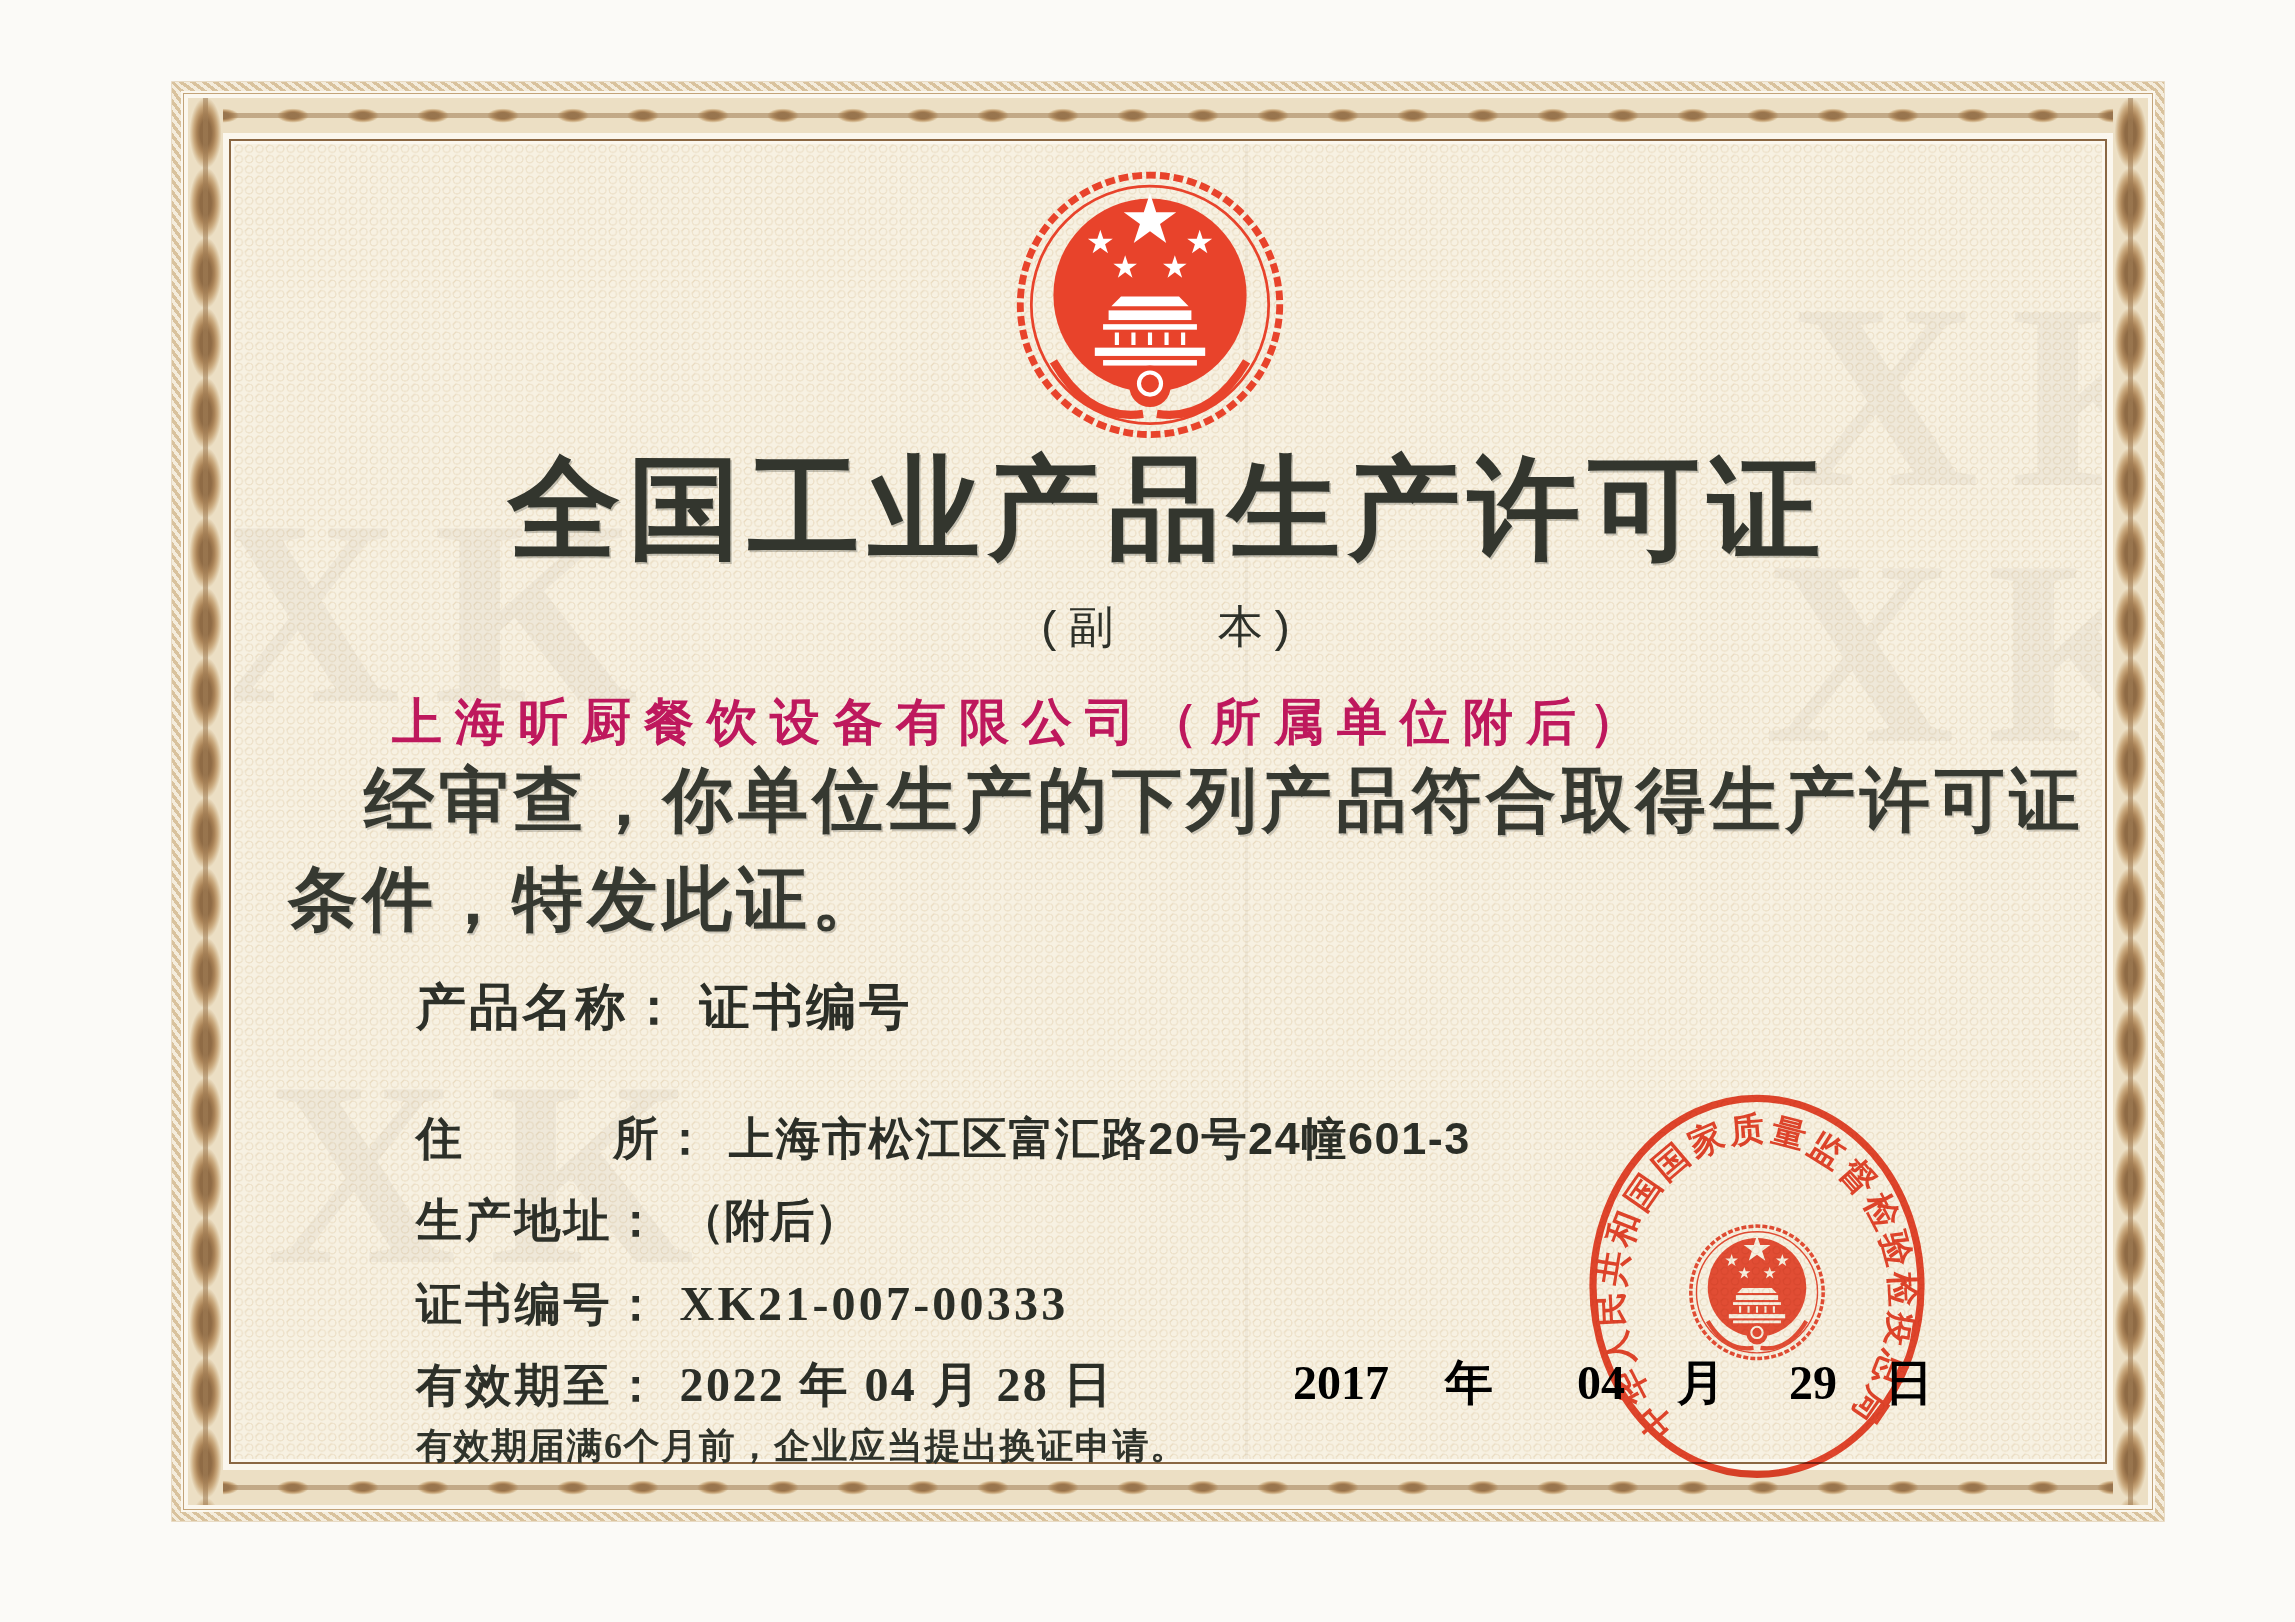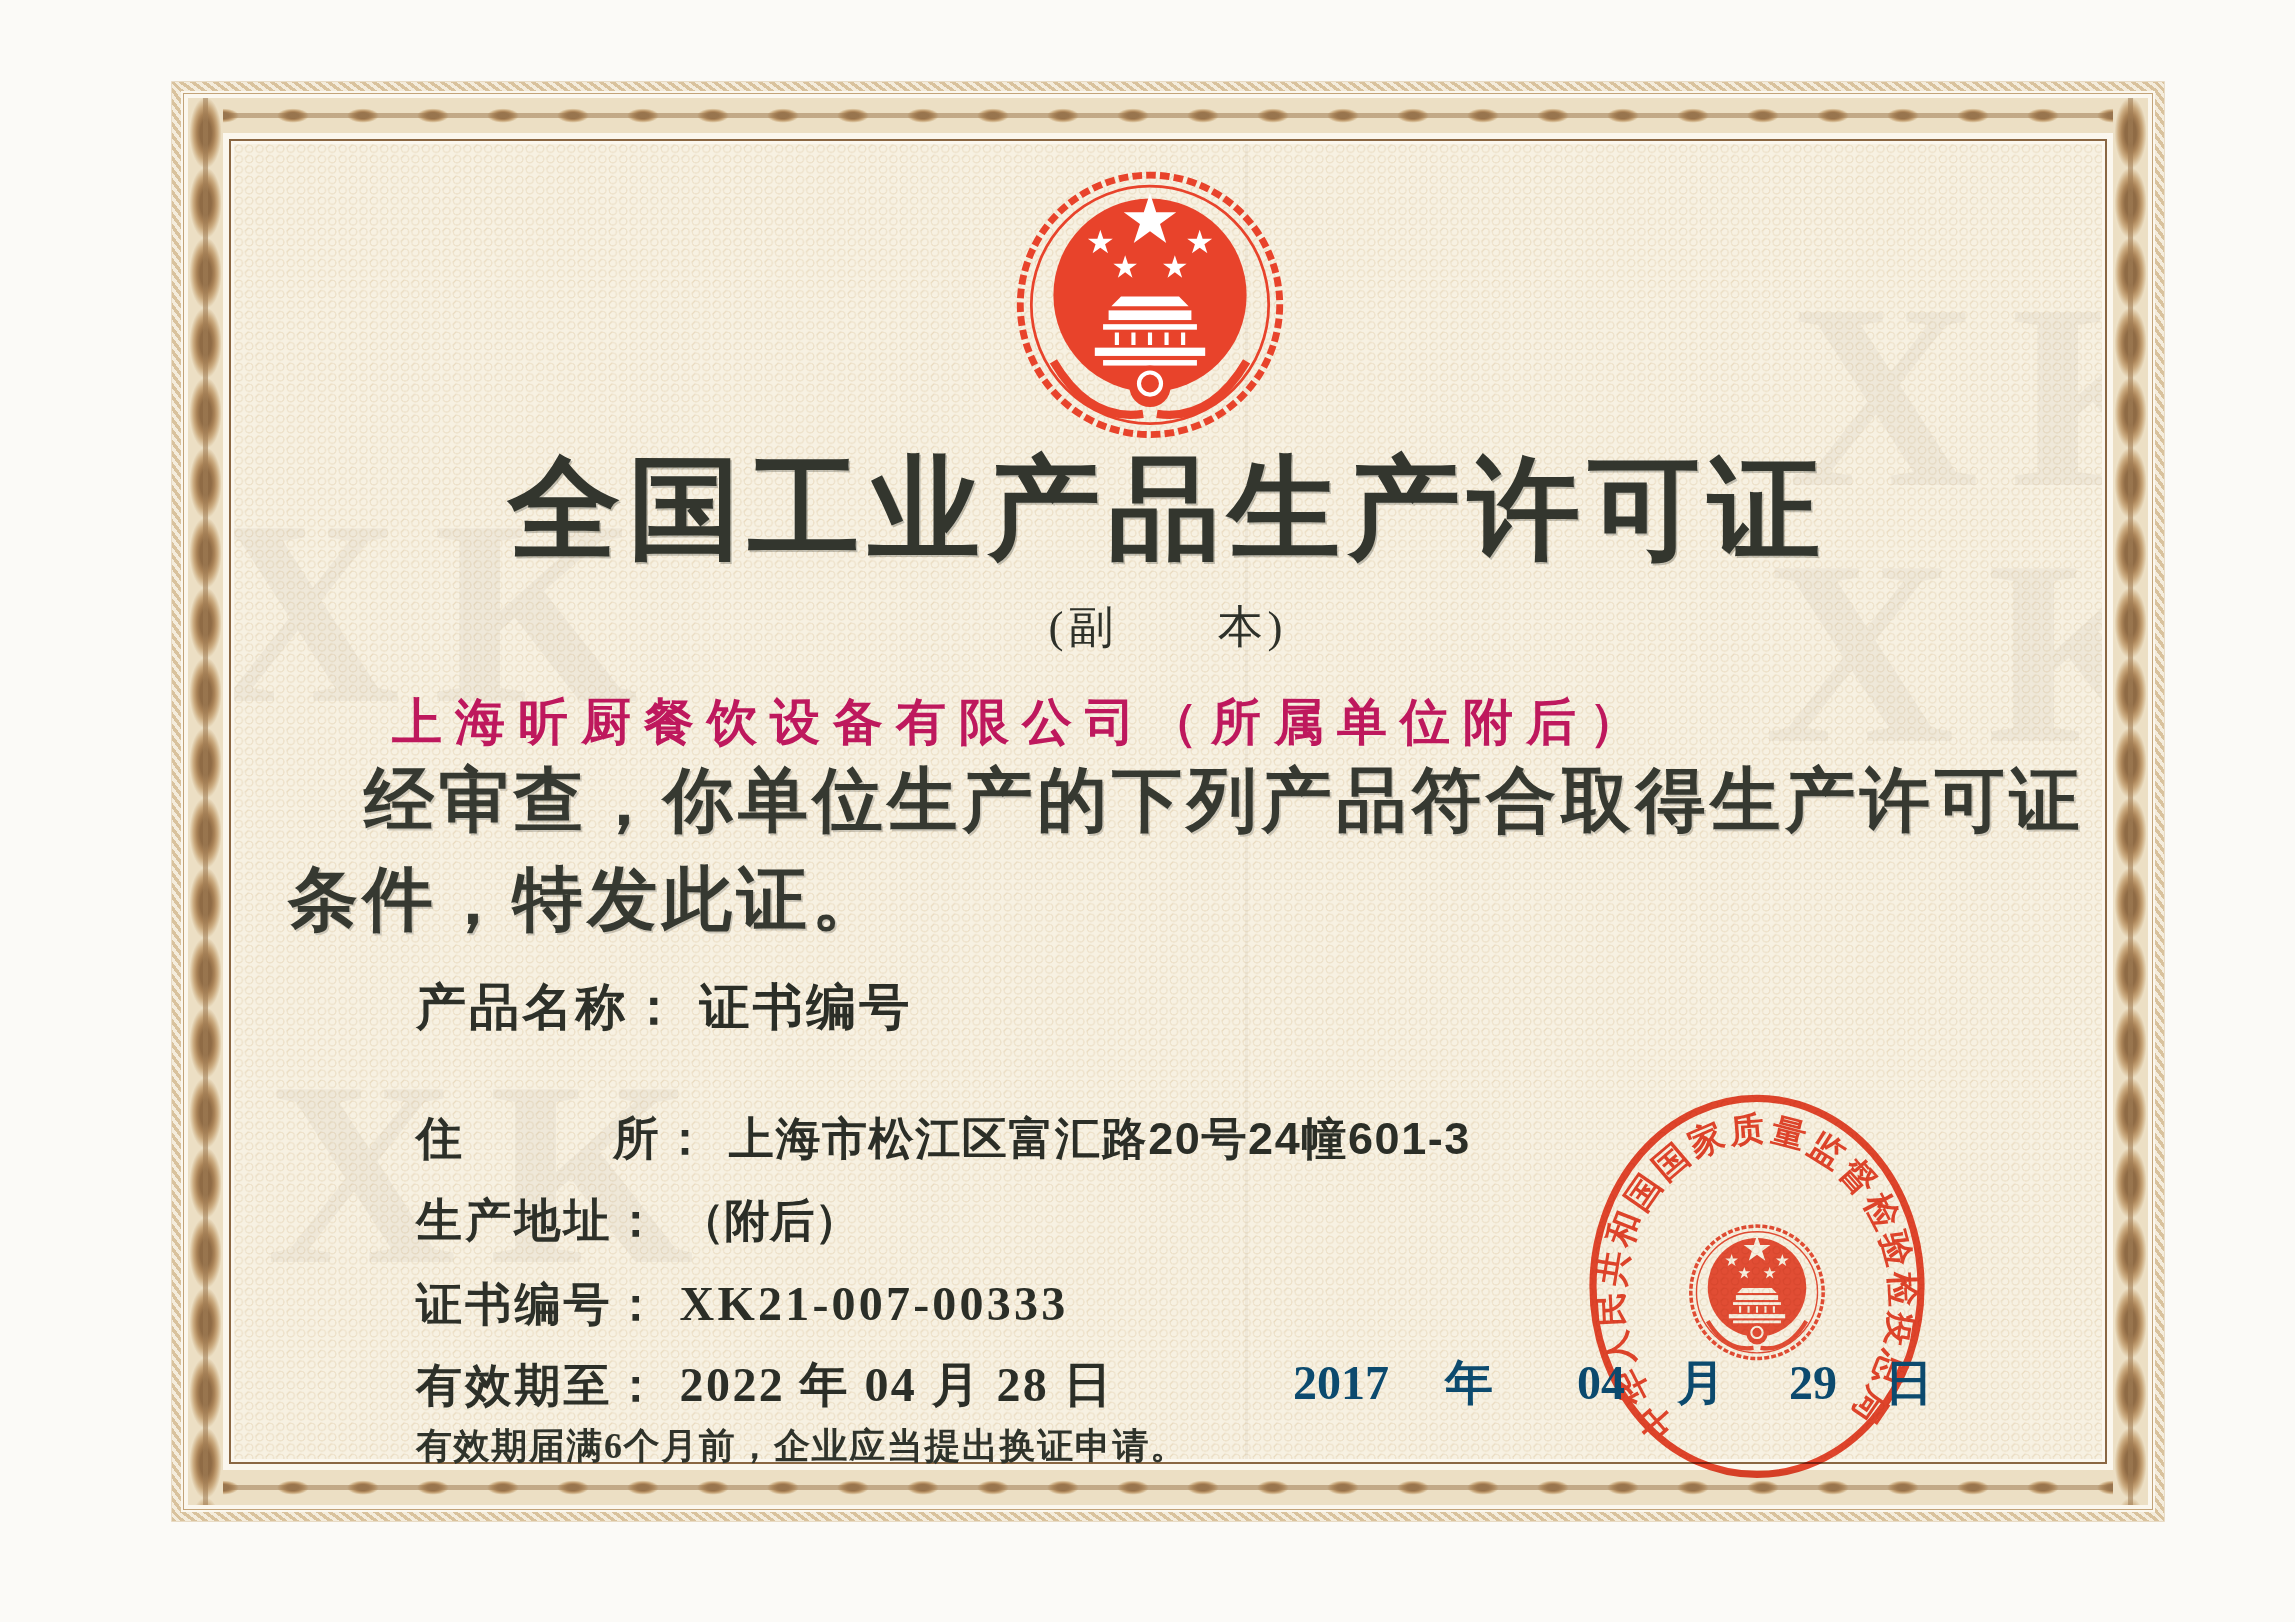--- a/index.html
+++ b/index.html
@@ -55,21 +55,21 @@
   .crease{position:absolute;top:0;bottom:0;width:3.2px;background:rgba(90,78,64,.05);}
   
   .emblem{position:absolute;left:831px;top:80px;width:276px;height:276px;z-index:2;}
   .title{
     position:absolute;left:0;right:0;top:360px;text-align:center;z-index:2;
     font-size:112px;font-weight:700;letter-spacing:8px;color:#33362e;line-height:1.05;
     text-shadow:1.6px 1.6px 0 rgba(40,42,35,.25);
   }
   .subtitle{
     position:absolute;left:0;right:0;top:506px;text-align:center;z-index:2;
-    font-size:45px;color:#2e312a;letter-spacing:4.8px;
+    font-size:45px;color:#2e312a;letter-spacing:4.8px;font-family:Liberation Mono, monospace;
   }
   .company{
     position:absolute;left:211px;top:606px;z-index:2;
     font-family:Liberation Serif, serif;
     font-size:50px;font-weight:700;letter-spacing:13px;color:#be185d;line-height:1;
   }
   .body-line{
     position:absolute;z-index:2;font-size:70px;font-weight:700;letter-spacing:4.8px;
     color:#363931;line-height:1;text-shadow:1.6px 1.6px 0 rgba(40,42,35,.2);
   }
@@ -87,21 +87,21 @@
   .site-row .val{font-weight:700;}
   .certno-row{left:235px;top:1189px;}
   .certno-row .val{font-size:48px;letter-spacing:3.2px;font-weight:600;margin-top:39px;}
   .valid-row{left:235px;top:1270px;}
   .valid-row .val{font-size:48px;font-weight:700;letter-spacing:2.4px;}
   .note{
     position:absolute;left:235px;top:1331px;z-index:2;
     font-size:36px;font-weight:700;color:#2f332b;letter-spacing:1.6px;
   }
   .issue-date span{
-    position:absolute;z-index:4;font-size:48px;line-height:1;color:#0c4a6e;font-weight:600;
+    position:absolute;z-index:4;font-size:48px;line-height:1;color:#000000;font-weight:600;
   }
   .d-y{left:1112px;top:1268px;}  .d-yu{left:1264px;top:1268px;font-weight:700;}
   .d-m{left:1396px;top:1268px;}  .d-mu{left:1496px;top:1268px;font-weight:700;}
   .d-d{left:1608px;top:1268px;}  .d-du{left:1704px;top:1268px;font-weight:700;}
   .seal{position:absolute;left:1392px;top:989px;width:368px;height:416px;z-index:3;mix-blend-mode:multiply;opacity:.93;}
 </style>
 </head>
 <body>
 
 <div class="cert">

